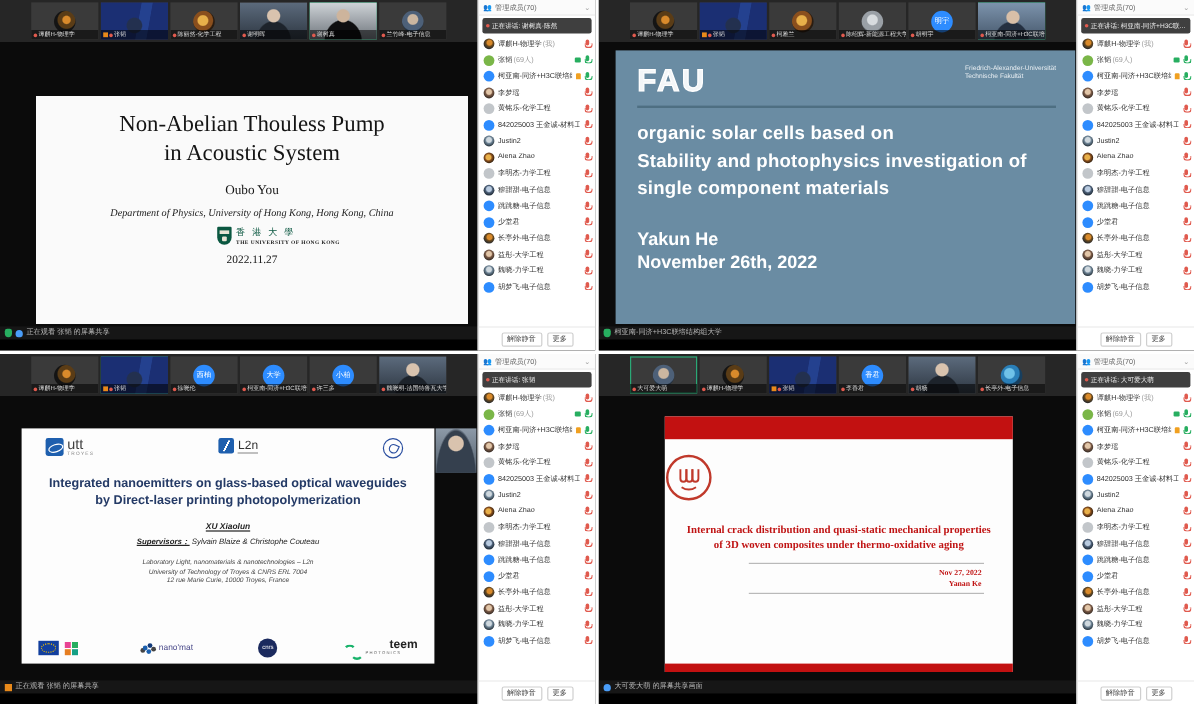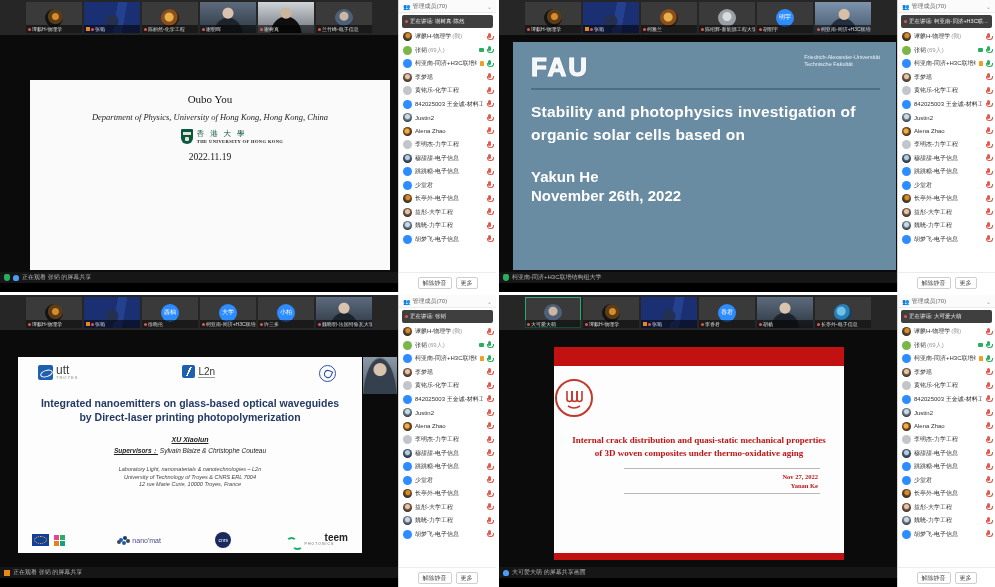--- a/index.html
+++ b/index.html
@@ -238,30 +238,34 @@
           <div class="thumb-av">
             <span class="circ"><span class="av-text"></span></span>
           </div>
           <div class="thumb-label">
             <span class="mic-dot"></span>
             <span>兰竹峰-电子信息</span>
           </div>
         </div>
       </div>
     <div class="slide-hku">
+      <div class="hku-title">
+        <div>Non-Abelian Thouless Pump</div>
+        <div>in Acoustic System</div>
+      </div>
       <div class="hku-author">Oubo You</div>
       <div class="hku-affil">Department of Physics, University of Hong Kong, Hong Kong, China</div>
       <div class="hku-logo">
         <span class="hku-shield"></span>
         <span class="hku-uni">
           <div class="hku-cn">香 港 大 學</div>
           <div class="hku-en">THE UNIVERSITY OF HONG KONG</div>
         </span>
       </div>
-      <div class="hku-date">2022.11.19</div>
+      <div class="hku-date">2022.11.27</div>
     </div>
     <div class="statusbar">
       <span class="ic-shield"></span>
       <span class="ic-person"></span>
       <span>正在观看 张韬 的屏幕共享</span>
     </div>
     <div class="under-status"></div>
   </div>
   <div class="sidebar">
     <div class="sb-head">
@@ -481,22 +485,23 @@
     <div class="slide-fau">
       <div class="fau-top">
         <span class="fau-logo">FAU</span>
         <span class="fau-org">
           <div>Friedrich-Alexander-Universität</div>
           <div>Technische Fakultät</div>
         </span>
       </div>
       <div class="fau-rule"></div>
       <div class="fau-title">
+        <div>organic solar cells based on</div>
         <div>Stability and photophysics investigation of</div>
-        <div>organic solar cells based on</div>
+        <div>single component materials</div>
       </div>
       <div class="fau-author">Yakun He</div>
       <div class="fau-date">November 26th, 2022</div>
     </div>
     <div class="statusbar">
       <span class="ic-shield"></span>
       <span>柯亚南-同济+H3C联培结构组大学</span>
     </div>
     <div class="under-status"></div>
   </div>

